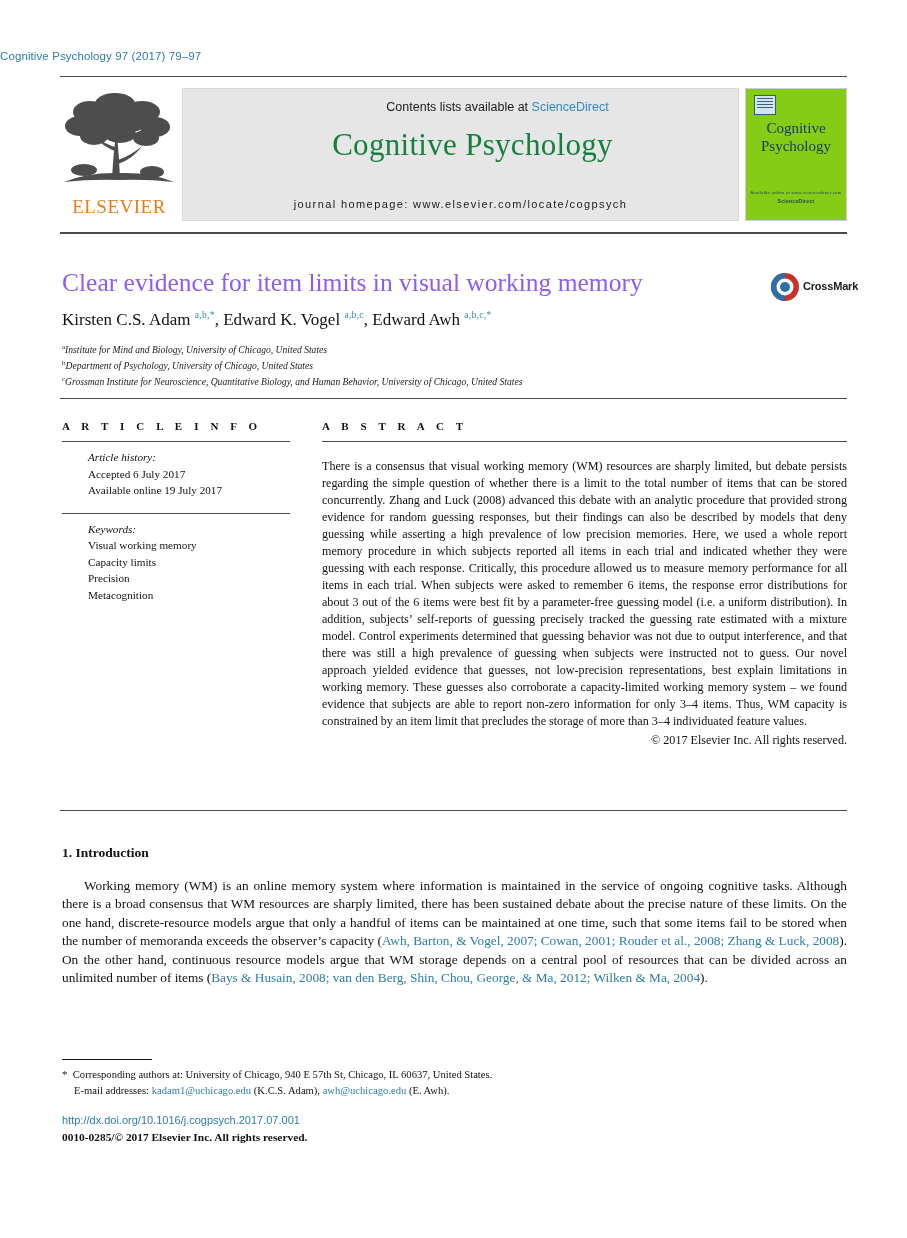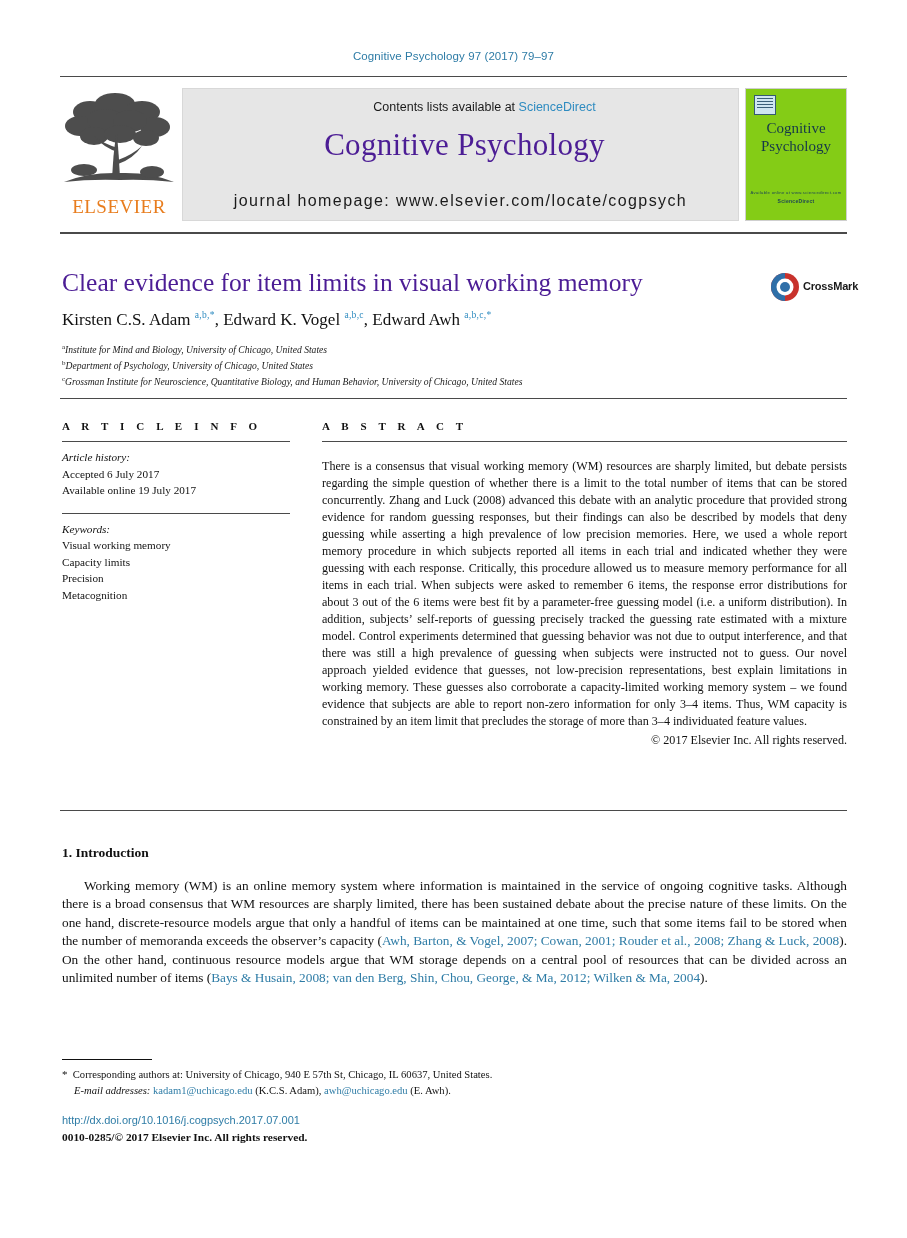--- a/index.html
+++ b/index.html
@@ -20,21 +20,21 @@
     background: #ffffff;
     overflow: hidden;
   }
 
   
   .running-head {
     position: absolute;
     top: 50px;
     left: 0;
     width: 907px;
-    text-align: center;
+    text-align: left;
     font-family: "Liberation Sans", sans-serif;
     font-size: 11.5px;
     color: #2e7ca6;
     letter-spacing: 0.1px;
   }
   .rule-top {
     position: absolute;
     top: 76px;
     left: 60px;
     width: 787px;
@@ -75,50 +75,50 @@
     left: 122px;
     top: 0px;
     width: 555px;
     height: 131px;
     background: #e6e6e6;
     border: 1px solid #d8d8d8;
   }
   .contents-line {
     position: absolute;
     top: 11px;
-    left: 0;
+    left: 13px;
     width: 100%;
     text-align: center;
     font-family: "Liberation Sans", sans-serif;
     font-size: 12.5px;
     color: #1a1a1a;
     padding-left: 24px;
   }
   .contents-line .sd {
     color: #2e8bc0;
   }
   .journal-title {
     position: absolute;
     top: 38px;
-    left: 4px;
+    left: 12px;
     width: 100%;
     text-align: center;
     font-family: "Liberation Serif", serif;
     font-size: 31px;
-    color: #4c1d95;
+    color: #15803d;
     letter-spacing: 0.3px;
   }
   .journal-home {
     position: absolute;
     bottom: 10px;
     left: 0;
     width: 100%;
     text-align: center;
     font-family: "Liberation Sans", sans-serif;
-    font-size: 16px;
+    font-size: 11px;
     letter-spacing: 1.4px;
     color: #1a1a1a;
   }
   .cover-thumb {
     position: absolute;
     right: 0;
     top: 0px;
     width: 100px;
     height: 131px;
     background: #84cc16;
@@ -175,21 +175,21 @@
 
   
   .article-title {
     position: absolute;
     top: 268px;
     left: 62px;
     width: 700px;
     font-family: "Liberation Serif", serif;
     font-size: 25.5px;
     line-height: 1.2;
-    color: #4c1d95;
+    color: #8b5cf6;
   }
   .crossmark {
     position: absolute;
     top: 272px;
     left: 770px;
     width: 90px;
     height: 38px;
   }
   .crossmark-logo {
     position: absolute;
@@ -272,20 +272,21 @@
     height: 1px;
     background: #4a4a4a;
     margin-top: 9px;
   }
   .info-block {
     font-family: "Liberation Serif", serif;
     font-size: 11.2px;
     line-height: 1.48;
     color: #111111;
     margin-top: 7px;
+    margin-left: 26px;
   }
   .info-block .lab {
     font-style: italic;
   }
   .info-sep {
     height: 1px;
     background: #4a4a4a;
     margin: 14px 0 7px 0;
   }
   .abstract-body {
@@ -359,21 +360,20 @@
     width: 785px;
     font-family: "Liberation Serif", serif;
     font-size: 10.6px;
     line-height: 1.55;
     color: #111111;
   }
   .footnotes .fn-star {
     font-size: 11px;
   }
   .footnotes .em-lab {
-    font-style: italic;
   }
   .footnotes .indent {
     padding-left: 12px;
   }
   .doi-block {
     position: absolute;
     top: 1112px;
     left: 62px;
     width: 500px;
     font-family: "Liberation Sans", sans-serif;

